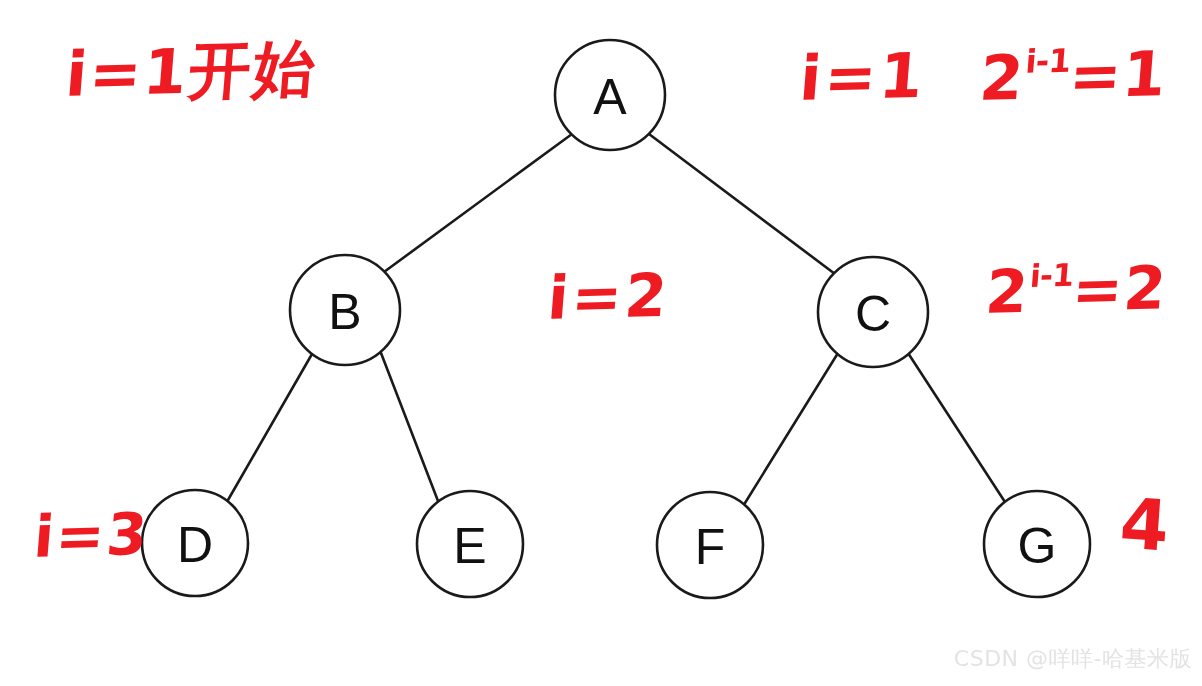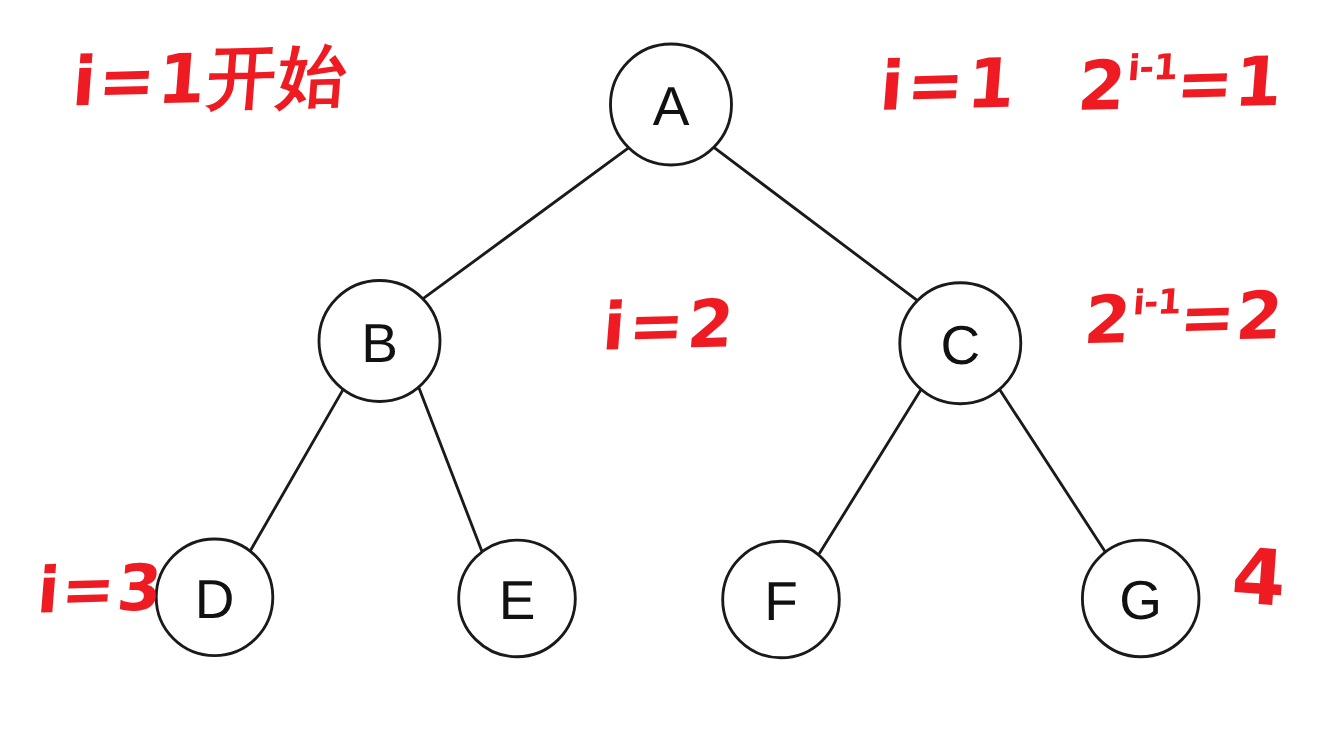--- a/index.html
+++ b/index.html
@@ -182,14 +182,15 @@
   <div class="ink ink-skew" id="ann-i2">i=2</div>
 
   <div class="ink ink-skew" id="ann-pow2">
     <span>2</span><span class="ink-sup">i-1</span><span>=2</span>
   </div>
 
   <div class="ink ink-skew" id="ann-i3">i=3</div>
 
   <div class="ink" id="ann-four">4</div>
 
+  <div id="watermark">CSDN @咩咩-哈基米版</div>
 
 </div>
 
 </body></html>

